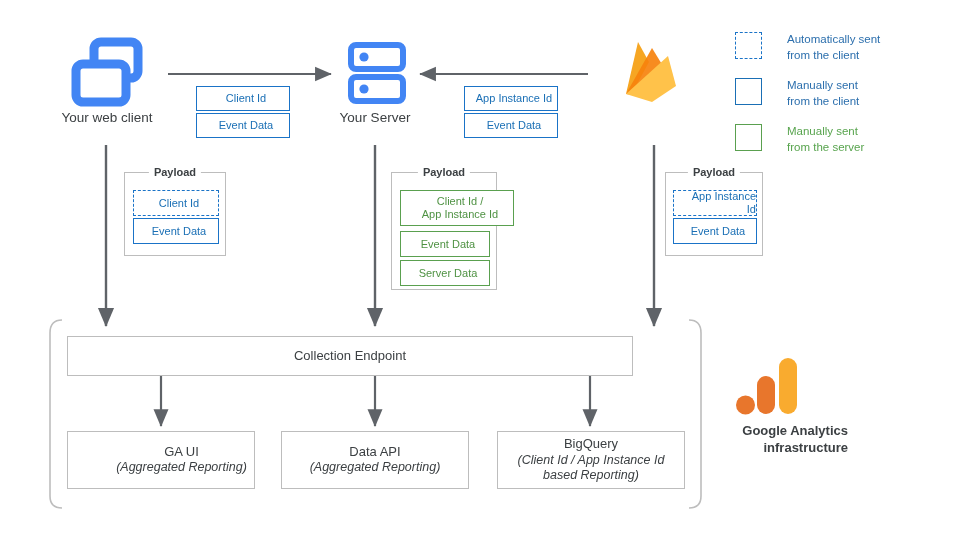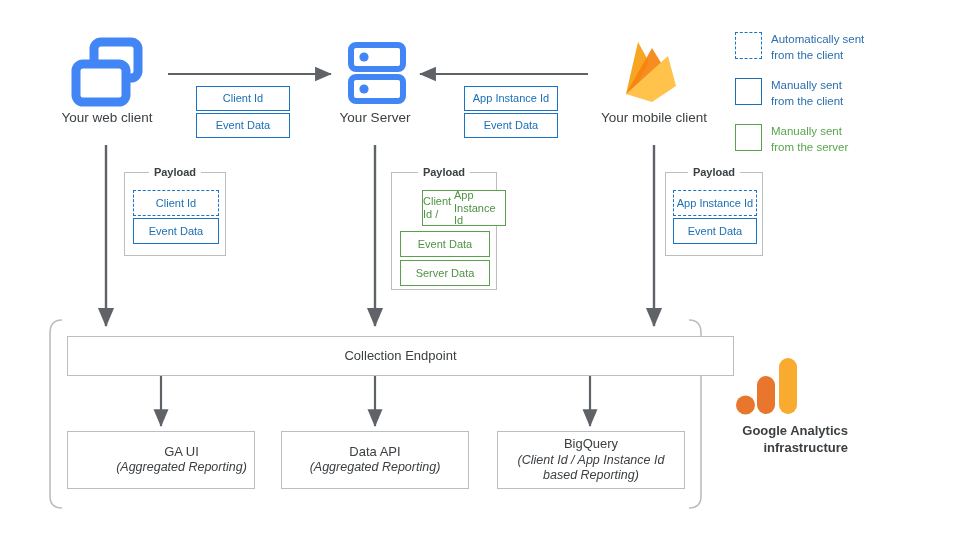--- a/index.html
+++ b/index.html
@@ -23,23 +23,24 @@
     font-size:11px;font-weight:bold;color:#3c4043;
     background:#ffffff;padding:0 5px;
     position:absolute;top:-7px;left:50%;transform:translateX(-50%);
     white-space:nowrap;
   }
 
   
   .tag{
     box-sizing:border-box;
     display:flex;align-items:center;justify-content:center;
-    text-align:left;
+    text-align:right;
     font-size:11px;line-height:1.15;
     background:#ffffff;
+    padding-left:6px;
   }
   .tag.blue{border:1.4px solid #1a73c7;color:#1a6fb5;}
   .tag.blue-dash{border:1.6px dashed #1a73c7;color:#1a6fb5;}
   .tag.green{border:1.4px solid #5aa04f;color:#4f9243;}
 
   
   .payload{
     box-sizing:border-box;
     position:absolute;
     border:1px solid #bdbdbd;
@@ -63,21 +64,21 @@
   
   .legend{position:absolute;left:735px;top:32px;}
   .legend-row{display:flex;align-items:flex-start;margin-bottom:15px;}
   .legend-sw{
     width:27px;height:27px;box-sizing:border-box;
     background:#fff;margin-right:9px;flex:0 0 auto;
   }
   .sw-dash{border:1.6px dashed #1a73c7;}
   .sw-blue{border:1.6px solid #1a6fb5;}
   .sw-green{border:1.6px solid #5aa04f;}
-  .legend-txt{font-size:11.5px;line-height:1.35;white-space:nowrap;}
+  .legend-txt{font-size:11.5px;line-height:1.35;white-space:nowrap;margin-left:16px;}
   .legend-txt.blue{color:#2c6fad;}
   .legend-txt.green{color:#58a44e;}
 
   
   .ga-label{
     position:absolute;text-align:right;font-size:13px;
     color:#3c4043;line-height:1.3;font-weight:bold;
   }
   svg{overflow:visible;}
 </style>
@@ -130,51 +131,50 @@
   <div class="abs node-label" style="left:295px;top:110px;width:160px;">Your Server</div>
 
   <div class="abs" style="left:616px;top:36px;width:72px;height:72px;">
     <svg width="72" height="72" viewBox="0 0 72 72">
       <path d="M10,58 L22,6 L33,26 L20,50 Z" fill="#f6a623"></path>
       <path d="M10,58 L36,12 L47,30 L27,60 Z" fill="#f6820d" opacity="0.92"></path>
       <path d="M10,58 L52,20 L60,50 L36,66 Z" fill="#ffc24a"></path>
       <path d="M10,58 L36,66 L60,50 L36,72 Z" fill="#f9b03a" opacity="0.0"></path>
     </svg>
   </div>
-  <div class="abs node-label" style="left:574px;top:110px;width:160px;">Your mobile client</div>
 
   <div class="abs tag blue" style="left:196px;top:86px;width:94px;height:25px;">Client Id</div>
   <div class="abs tag blue" style="left:196px;top:113px;width:94px;height:25px;">Event Data</div>
 
   <div class="abs tag blue" style="left:464px;top:86px;width:94px;height:25px;">App Instance Id</div>
   <div class="abs tag blue" style="left:464px;top:113px;width:94px;height:25px;">Event Data</div>
 
   <div class="payload" style="left:124px;top:172px;width:102px;height:84px;">
     <span class="payload-title">Payload</span>
     <div class="tag blue-dash" style="position:absolute;left:8px;top:17px;width:86px;height:26px;">Client Id</div>
     <div class="tag blue" style="position:absolute;left:8px;top:45px;width:86px;height:26px;">Event Data</div>
   </div>
 
   <div class="payload" style="left:391px;top:172px;width:106px;height:118px;">
     <span class="payload-title">Payload</span>
-    <div class="tag green" style="position:absolute;left:8px;top:17px;width:84px;height:36px;flex-direction:row;margin-left:22px;">
+    <div class="tag green" style="position:absolute;left:8px;top:17px;width:114px;height:36px;flex-direction:column;">
       <span>Client Id /</span>
       <span>App Instance Id</span>
     </div>
     <div class="tag green" style="position:absolute;left:8px;top:58px;width:90px;height:26px;">Event Data</div>
     <div class="tag green" style="position:absolute;left:8px;top:87px;width:90px;height:26px;">Server Data</div>
   </div>
 
   <div class="payload" style="left:665px;top:172px;width:98px;height:84px;">
     <span class="payload-title">Payload</span>
     <div class="tag blue-dash" style="position:absolute;left:7px;top:17px;width:84px;height:26px;">App Instance Id</div>
     <div class="tag blue" style="position:absolute;left:7px;top:45px;width:84px;height:26px;">Event Data</div>
   </div>
 
-  <div class="gbox" style="left:67px;top:336px;width:667px;height:40px;">
+  <div class="gbox" style="left:67px;top:336px;width:566px;height:40px;">
     <span>Collection Endpoint</span>
   </div>
 
   <div class="gbox" style="left:67px;top:431px;width:188px;height:58px;padding-left:41px;">
     <span>GA UI</span>
     <span class="sub">(Aggregated Reporting)</span>
   </div>
 
   <div class="gbox" style="left:281px;top:431px;width:188px;height:58px;">
     <span>Data API</span>

